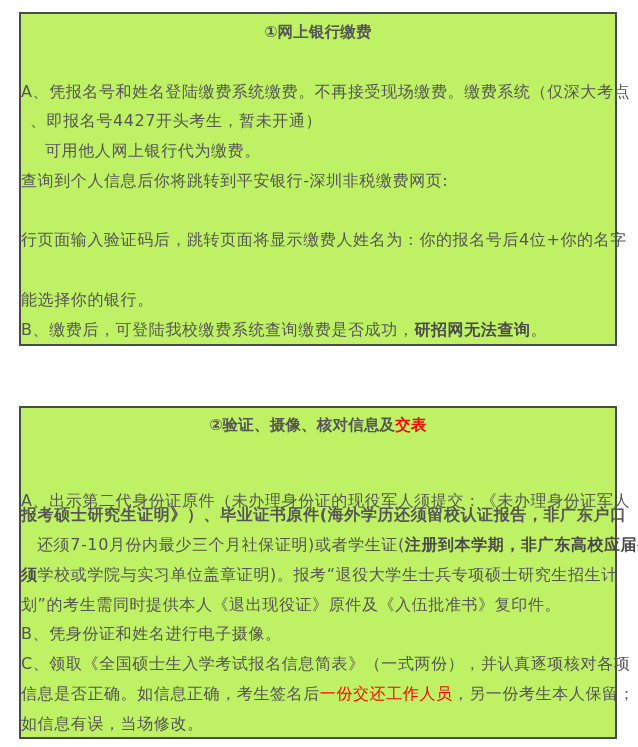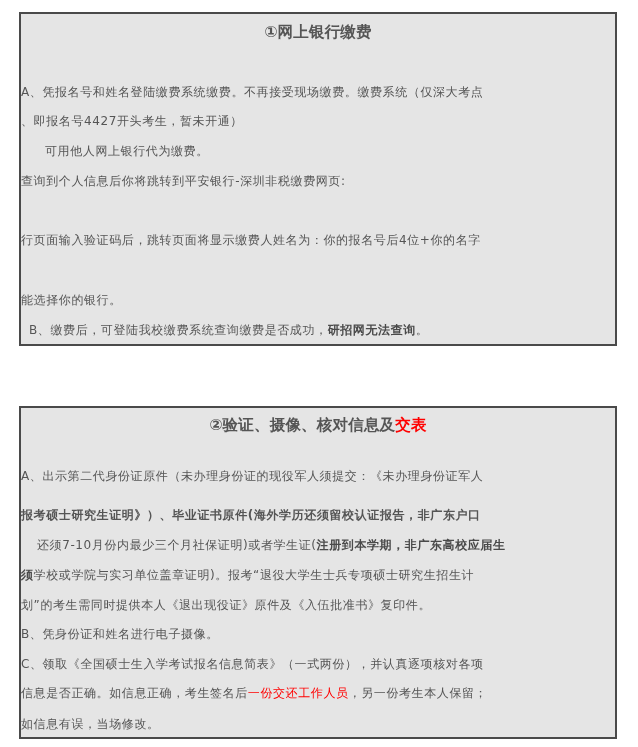--- a/index.html
+++ b/index.html
@@ -1,58 +1,58 @@
 <!DOCTYPE html>
 <html><head>
 <meta charset="utf-8">
 <style>
   html, body { margin: 0; padding: 0; background: #ffffff; }
   body { width: 638px; height: 747px; position: relative; overflow: hidden;
          font-family: "DejaVu Sans", "Liberation Sans", sans-serif; color: #555555; }
   .box { position: absolute; left: 19px; width: 598px; border: 2px solid #4a4a4a;
-         box-sizing: border-box; background: #e5e5e5; }
+         box-sizing: border-box; background: #bef264; }
   #box1 { top: 12px; height: 334px; }
   #box2 { top: 406px; height: 333px; }
   .title { position: absolute; left: 0; right: 0; text-align: center; font-size: 15.5px;
            font-weight: bold; color: #555555; line-height: 20px; letter-spacing: 0.2px; }
   #box1 .title { top: 8px; }
   #box2 .title { top: 7px; }
-  .line { position: absolute; left: 0; white-space: nowrap; font-size: 12px; line-height: 20px;
+  .line { position: absolute; left: 0; white-space: nowrap; font-size: 16px; line-height: 20px;
           letter-spacing: 0.6px; }
   .b { font-weight: bold; color: #4a4a4a; }
   .red { color: #ff0000; }
 </style>
 </head>
 <body>
 
 <div id="box1" class="box">
   <div class="title">①网上银行缴费</div>
   <div class="line" style="top:68px;">A、凭报名号和姓名登陆缴费系统缴费。不再接受现场缴费。缴费系统（仅深大考点</div>
-  <div class="line" style="top:97px;">、即报名号4427开头考生，暂未开通）</div>
+  <div class="line" style="top:97px;padding-left:9px;">、即报名号4427开头考生，暂未开通）</div>
   <div class="line" style="top:127px;padding-left:24px;">可用他人网上银行代为缴费。</div>
   <div class="line" style="top:157px;">查询到个人信息后你将跳转到平安银行-深圳非税缴费网页:</div>
   <div class="line" style="top:216px;">行页面输入验证码后，跳转页面将显示缴费人姓名为：你的报名号后4位+你的名字</div>
   <div class="line" style="top:276px;">能选择你的银行。</div>
-  <div class="line" style="top:306px;margin-left:8px;">
+  <div class="line" style="top:306px;">
     <span>B、缴费后，可登陆我校缴费系统查询缴费是否成功，</span><span class="b">研招网无法查询</span><span>。</span>
   </div>
 </div>
 
 <div id="box2" class="box">
   <div class="title">
     <span>②验证、摄像、核对信息及</span><span class="red">交表</span>
   </div>
-  <div class="line" style="top:58px;text-align:center;">A、出示第二代身份证原件（未办理身份证的现役军人须提交：《未办理身份证军人</div>
+  <div class="line" style="top:83px;text-align:center;">A、出示第二代身份证原件（未办理身份证的现役军人须提交：《未办理身份证军人</div>
   <div class="line" style="top:97px;font-weight:bold;">报考硕士研究生证明》）、毕业证书原件(海外学历还须留校认证报告，非广东户口</div>
   <div class="line" style="top:127px;padding-left:16px;">
     <span>还须7-10月份内最少三个月社保证明)或者学生证(</span><span class="b">注册到本学期，非广东高校应届生</span>
   </div>
   <div class="line" style="top:157px;">
     <span class="b">须</span><span>学校或学院与实习单位盖章证明)。报考“退役大学生士兵专项硕士研究生招生计</span>
   </div>
   <div class="line" style="top:187px;">划”的考生需同时提供本人《退出现役证》原件及《入伍批准书》复印件。</div>
   <div class="line" style="top:246px;">C、领取《全国硕士生入学考试报名信息简表》（一式两份），并认真逐项核对各项</div>
   <div class="line" style="top:216px;">B、凭身份证和姓名进行电子摄像。</div>
-  <div class="line" style="top:276px;font-family:Liberation Mono, monospace;">
+  <div class="line" style="top:276px;">
     <span>信息是否正确。如信息正确，考生签名后</span><span class="red">一份交还工作人员</span><span>，另一份考生本人保留；</span>
   </div>
   <div class="line" style="top:306px;">如信息有误，当场修改。</div>
 </div>
 
 </body></html>

